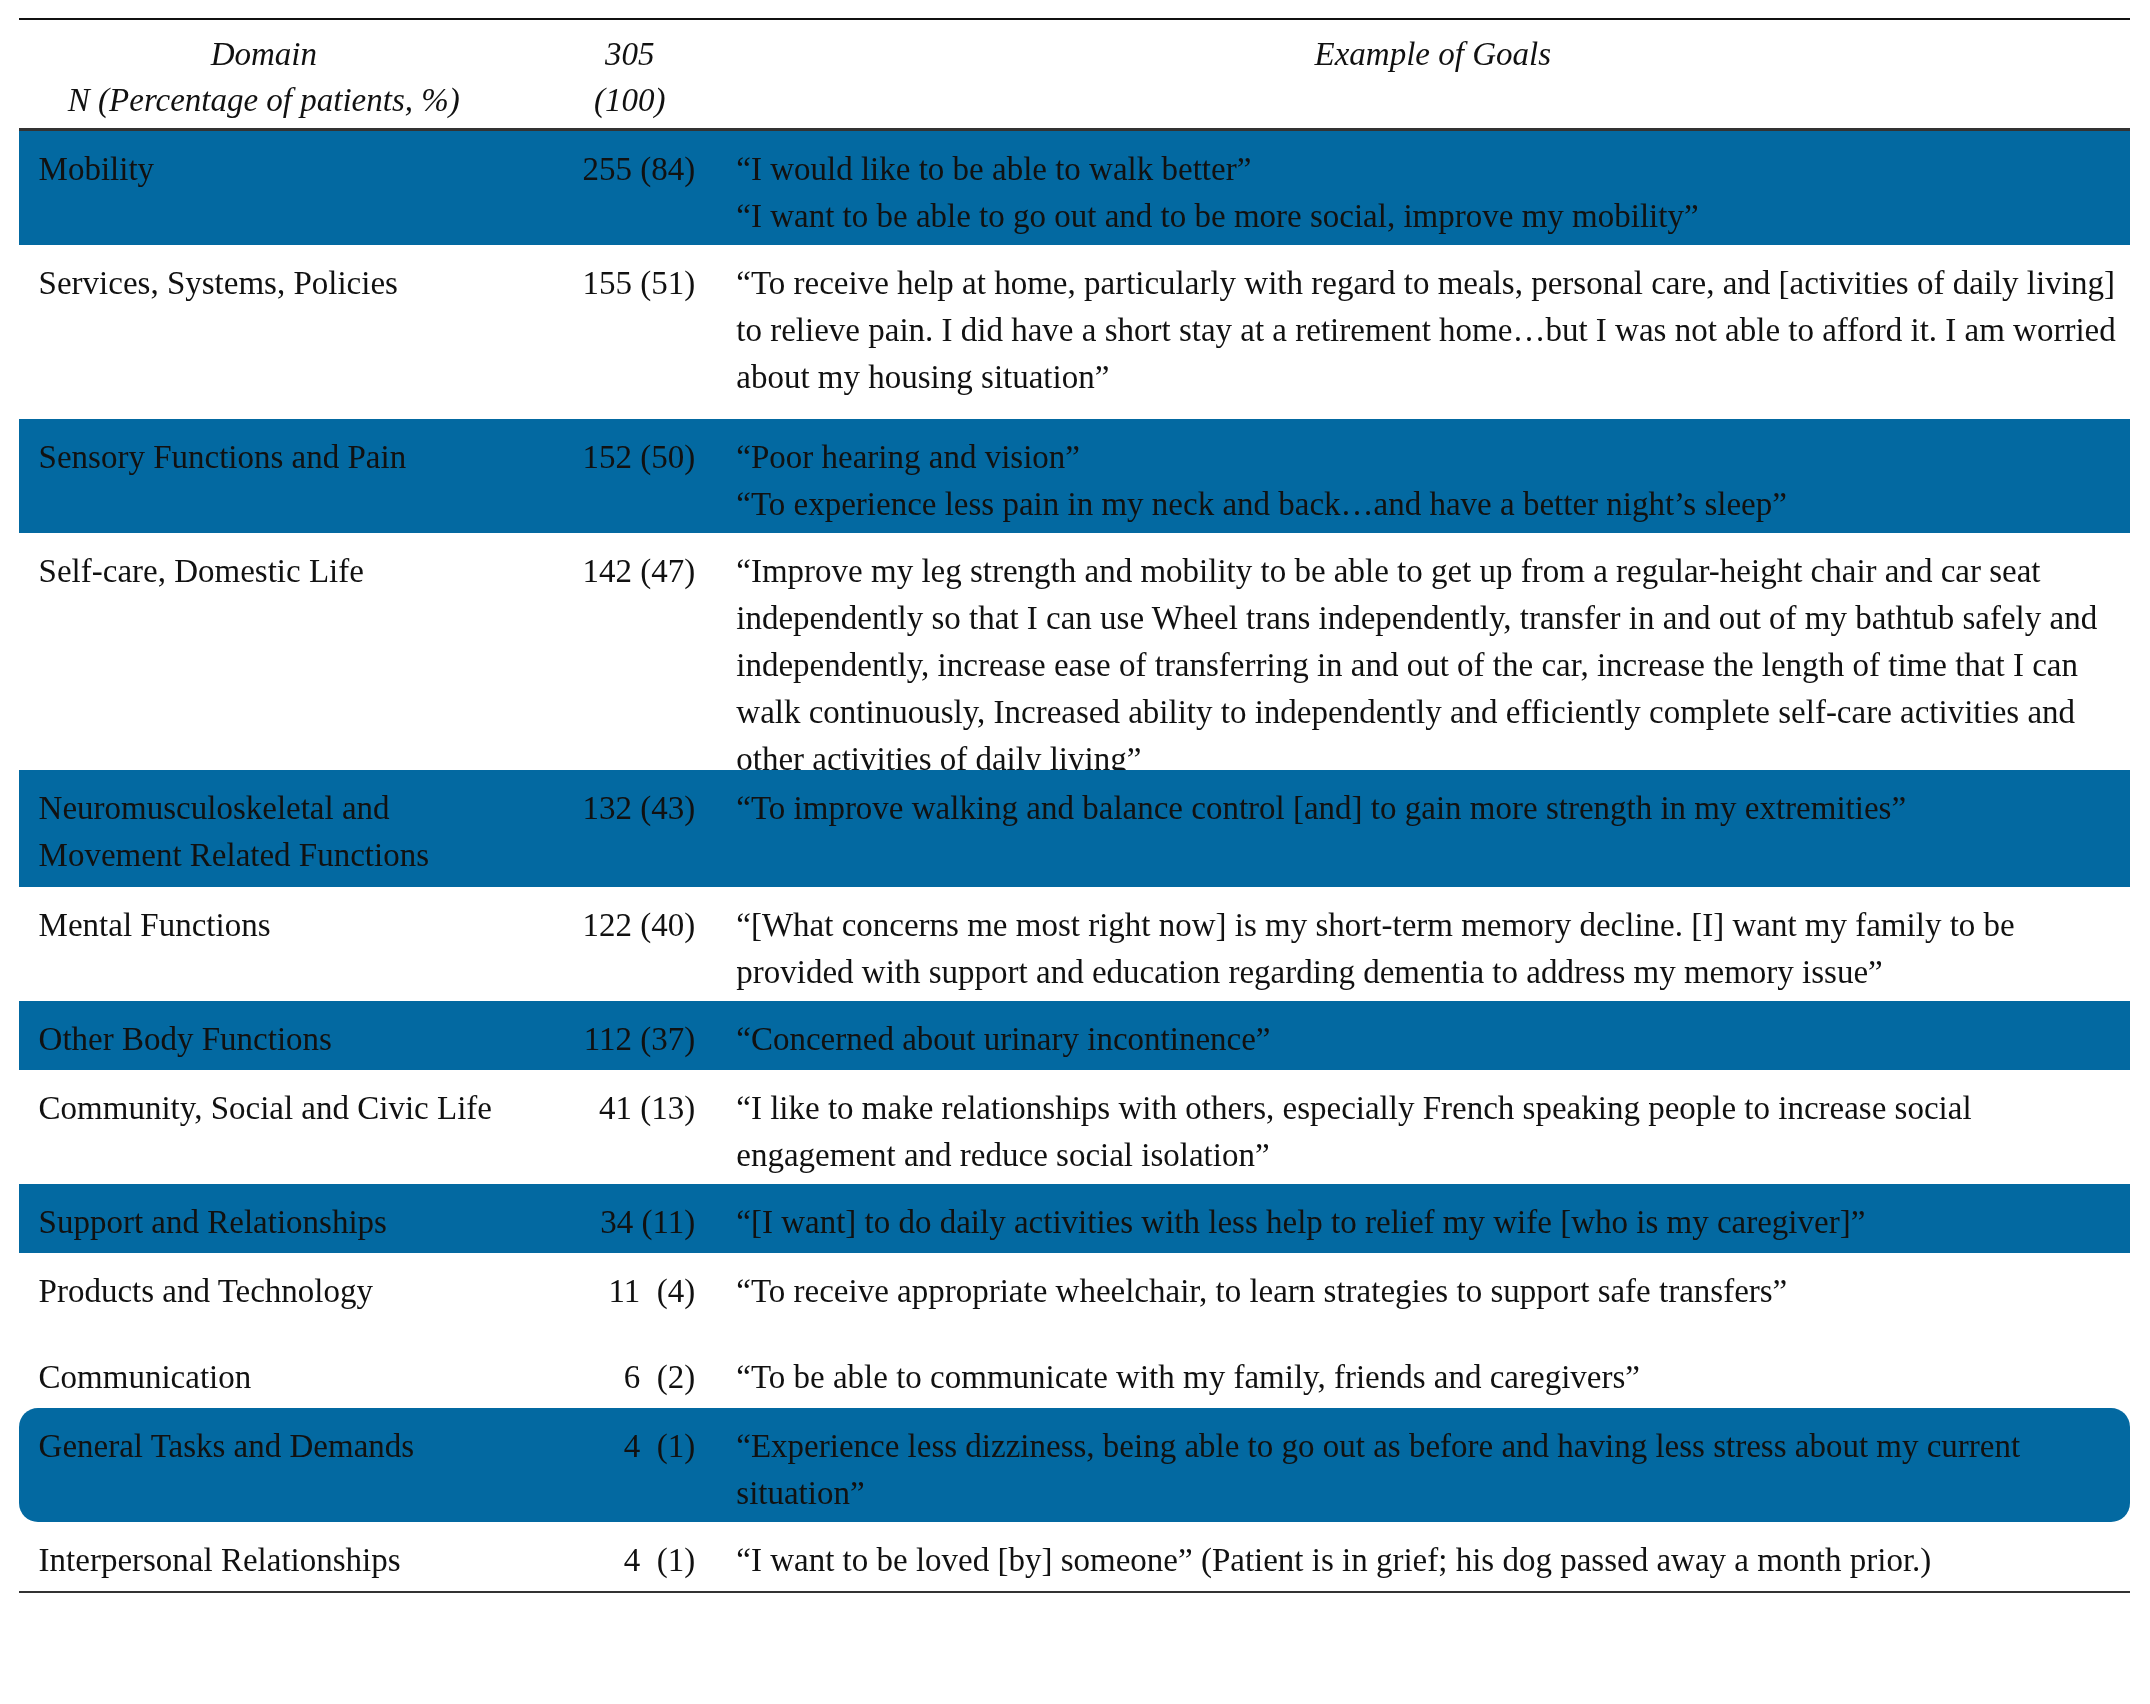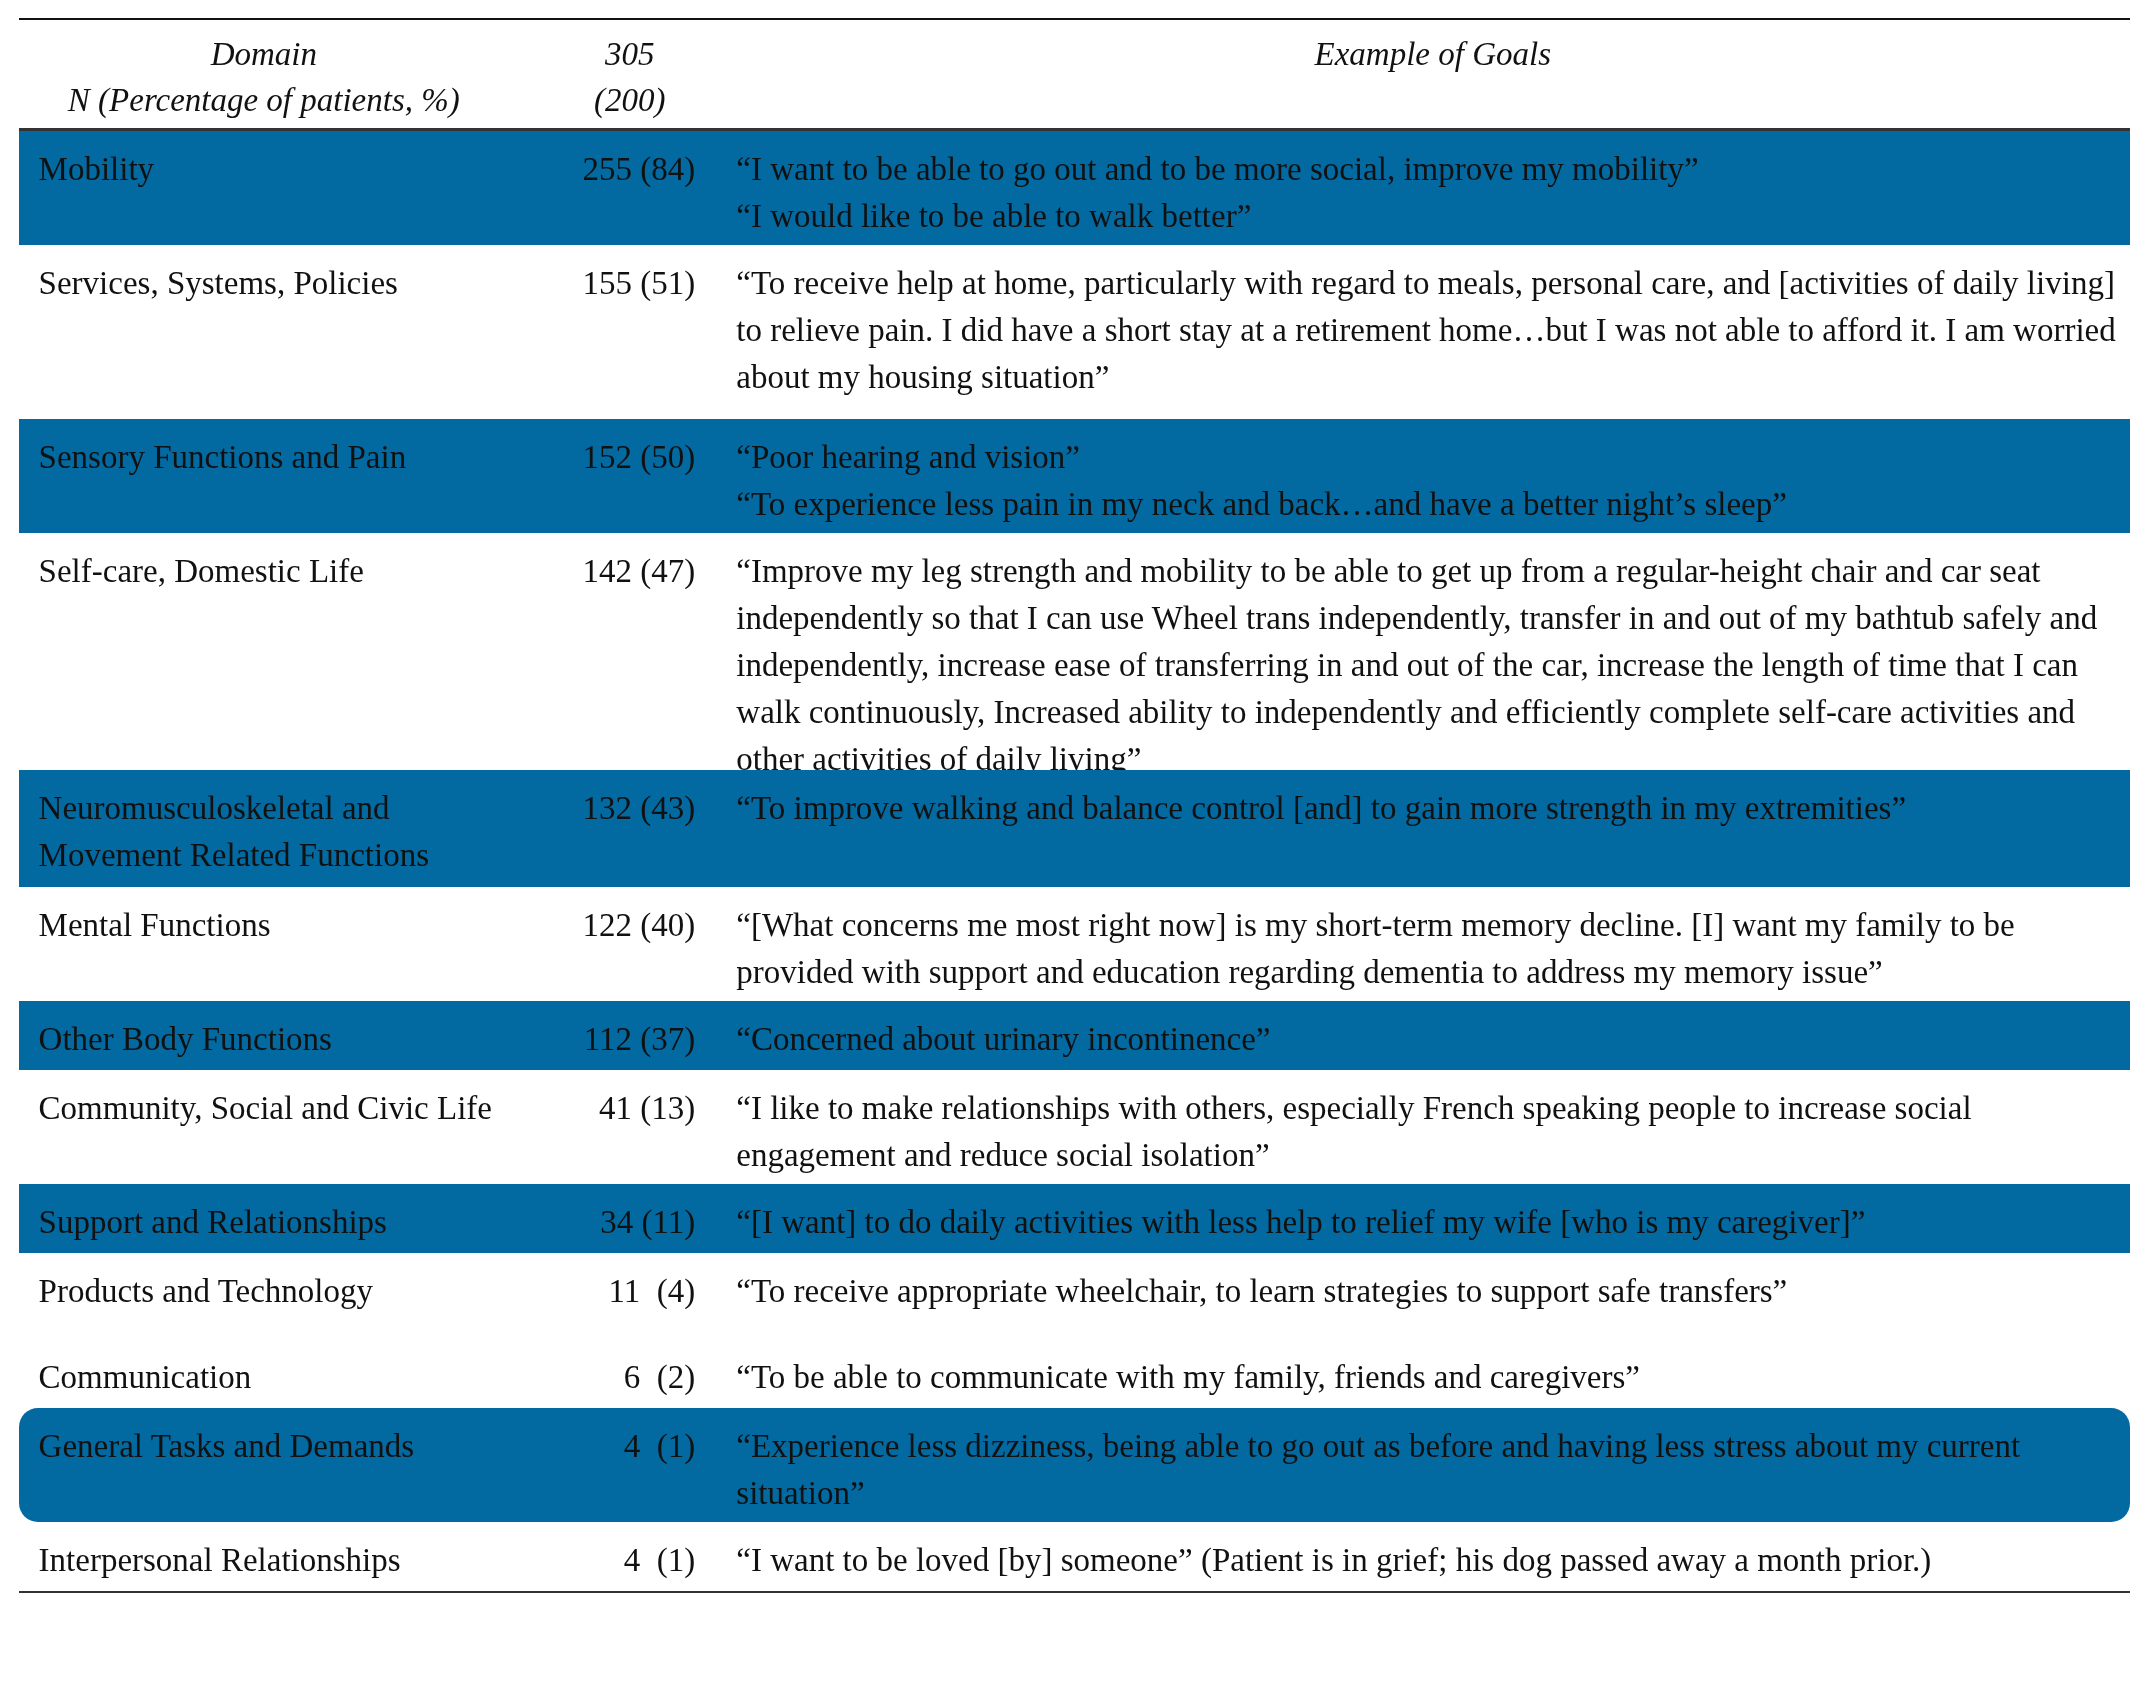--- a/index.html
+++ b/index.html
@@ -27,32 +27,32 @@
 
 <div class="table">
   <div class="rule-top"></div>
   <div class="header">
     <div class="hcell h-domain">
       <div>Domain</div>
       <div>N (Percentage of patients, %)</div>
     </div>
     <div class="hcell h-n">
       <div>305</div>
-      <div>(200)</div>
+      <div>(100)</div>
     </div>
     <div class="hcell h-goals">Example of Goals</div>
   </div>
   <div class="rule-mid"></div>
   <div id="rows">
       <div class="row shaded" style="height: 114px;">
         <div class="cell c-domain">Mobility</div>
         <div class="cell c-n">255 (84)</div>
         <div class="cell c-goals">
+          <span class="goal-line">“I would like to be able to walk better”</span>
           <span class="goal-line">“I want to be able to go out and to be more social, improve my mobility”</span>
-          <span class="goal-line">“I would like to be able to walk better”</span>
         </div>
       </div>
       <div class="row" style="height: 174px; text-decoration: underline;">
         <div class="cell c-domain">Services, Systems, Policies</div>
         <div class="cell c-n">155 (51)</div>
         <div class="cell c-goals">
           <span class="goal-line">“To receive help at home, particularly with regard to meals, personal care, and [activities of daily living] to relieve pain. I did have a short stay at a retirement home…but I was not able to afford it. I am worried about my housing situation”</span>
         </div>
       </div>
       <div class="row shaded" style="height: 114px;">

